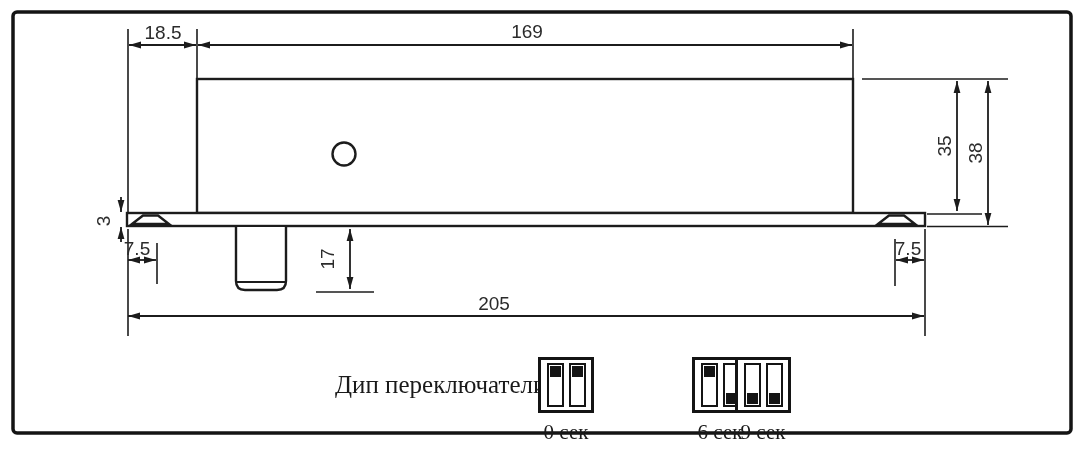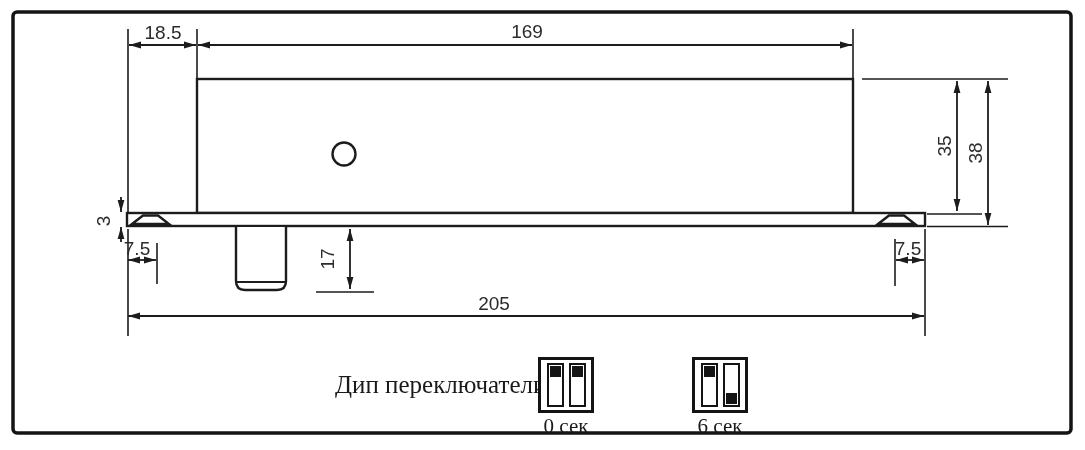--- a/index.html
+++ b/index.html
@@ -51,21 +51,21 @@
   }
   .dip-switch .bar{
     position:absolute;
     left:1px;right:1px;
     height:11px;
     background:#141414;
   }
   .dip-switch.up .bar{top:1px;}
   .dip-switch.down .bar{bottom:1px;}
   .dip-label{
-    margin-top:1px;
+    margin-top:7px;
     font-family:"Liberation Serif", serif;
     font-size:21px;
     color:#1a1a1a;
     white-space:nowrap;
   }
 </style>
 </head>
 <body>
 
 <div id="stage">
@@ -153,14 +153,25 @@
       <div class="dip-switch up">
           <span class="bar"></span>
         </div>
       <div class="dip-switch down">
           <span class="bar"></span>
         </div>
     </div>
     <div class="dip-label">6 сек</div>
   </div>
 
+  <div class="preset" style="left:735px">
+    <div class="dip-box">
+      <div class="dip-switch down">
+          <span class="bar"></span>
+        </div>
+      <div class="dip-switch down">
+          <span class="bar"></span>
+        </div>
+    </div>
+    <div class="dip-label">9 сек</div>
+  </div>
 
 </div>
 
 </body></html>

